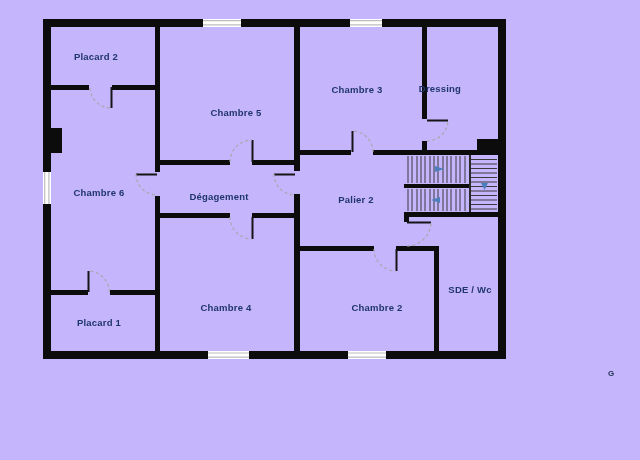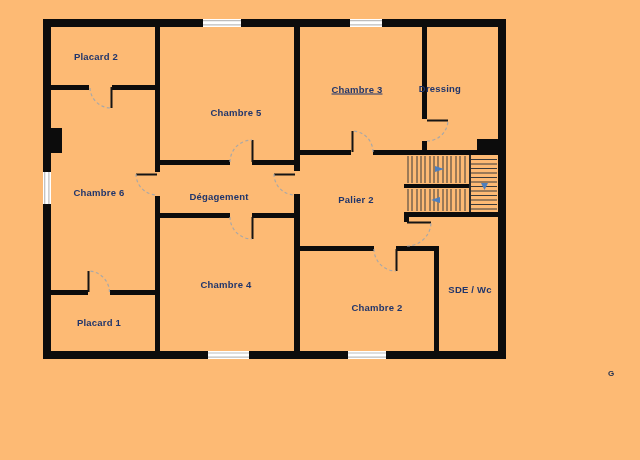--- a/index.html
+++ b/index.html
@@ -1,17 +1,17 @@
 <!DOCTYPE html>
 <html><head>
 <meta charset="utf-8">
 <style>
   html,body{margin:0;padding:0;background:#ffffff;}
   #stage{
-    position:relative;width:640px;height:460px;background:#fdba74;overflow:hidden;
+    position:relative;width:640px;height:460px;background:#c4b5fd;overflow:hidden;
     font-family:"Liberation Sans", sans-serif;
   }
   #plan-svg{position:absolute;left:0;top:0;}
   .room-label{
     position:absolute;transform:translate(-50%,-50%);
     font-size:9.5px;font-weight:bold;color:#20356b;letter-spacing:.2px;white-space:nowrap;
   }
   .floor-title{
     position:absolute;left:56px;top:381px;
     font-size:34px;font-weight:800;color:#0b0b0b;letter-spacing:1px;white-space:nowrap;
@@ -156,26 +156,26 @@
       </g>
       <g>
         <path d="M88.5 271V292" stroke="#151515" stroke-width="2" fill="none"></path>
         <path d="M109.5 292 A21.5 21.5 0 0 0 88 271" stroke="#a8a8a8" stroke-width="1.2" stroke-dasharray="3 2.5" fill="none"></path>
       </g>
     </g>
   </svg>
 
   <div class="room-label" style="left:96px;top:56px;">Placard 2</div>
   <div class="room-label" style="left:236px;top:112px;">Chambre 5</div>
-  <div class="room-label" style="left:357px;top:89px;text-decoration:underline;">Chambre 3</div>
+  <div class="room-label" style="left:357px;top:89px;">Chambre 3</div>
   <div class="room-label" style="left:440px;top:88px;">Dressing</div>
   <div class="room-label" style="left:99px;top:192px;text-align:right;">Chambre 6</div>
   <div class="room-label" style="left:219px;top:196px;">Dégagement</div>
   <div class="room-label" style="left:356px;top:199px;">Palier 2</div>
-  <div class="room-label" style="left:226px;top:284px;">Chambre 4</div>
+  <div class="room-label" style="left:226px;top:307px;">Chambre 4</div>
   <div class="room-label" style="left:377px;top:307px;">Chambre 2</div>
   <div class="room-label" style="left:470px;top:289px;">SDE / Wc</div>
   <div class="room-label" style="left:99px;top:322px;">Placard 1</div>
 
 
   <div class="disclaimer">
   </div>
 
   <div class="corner-mark">G</div>
 

